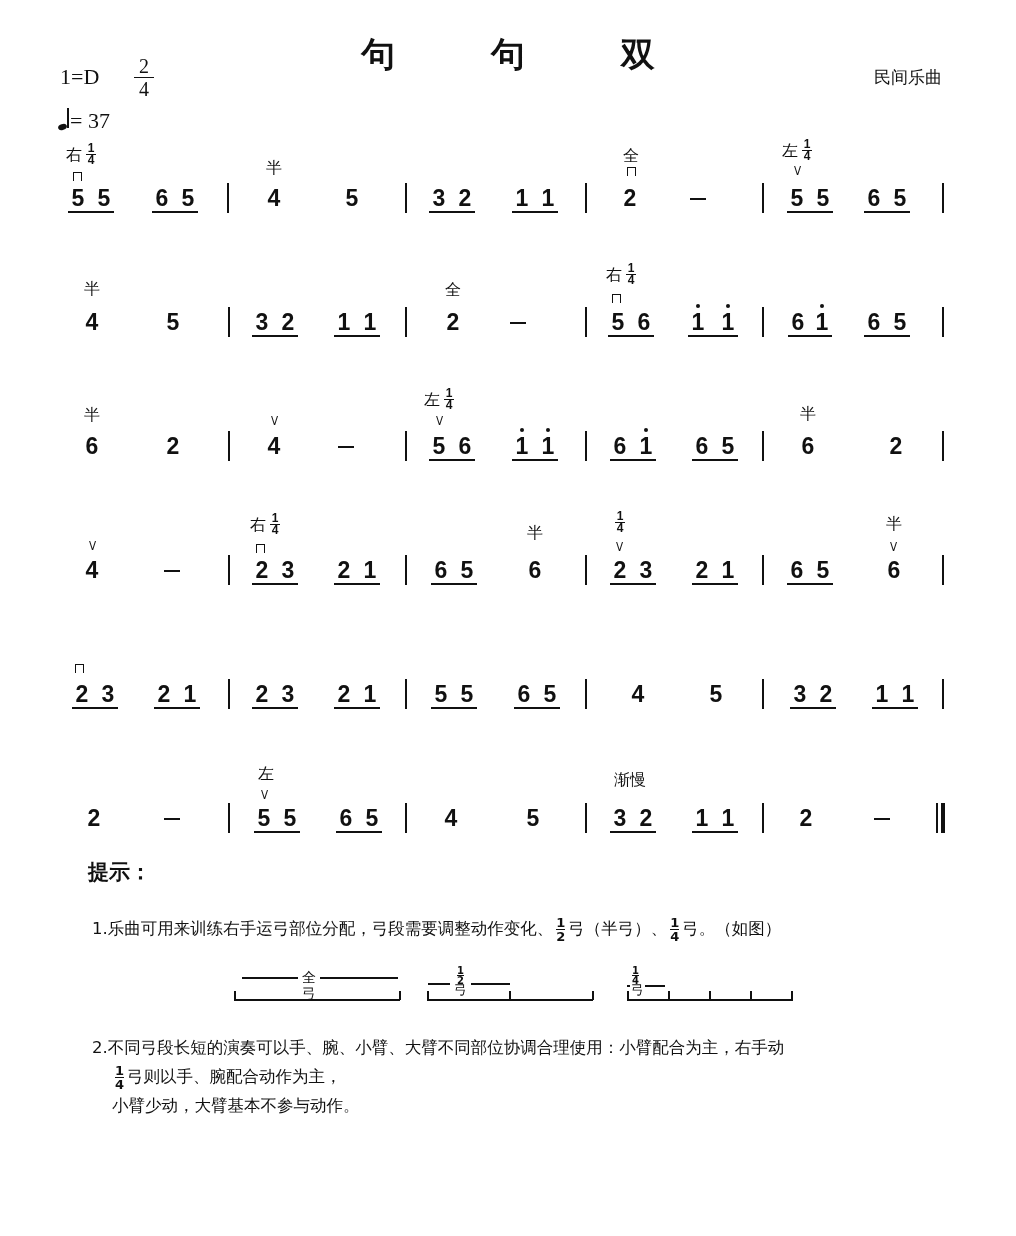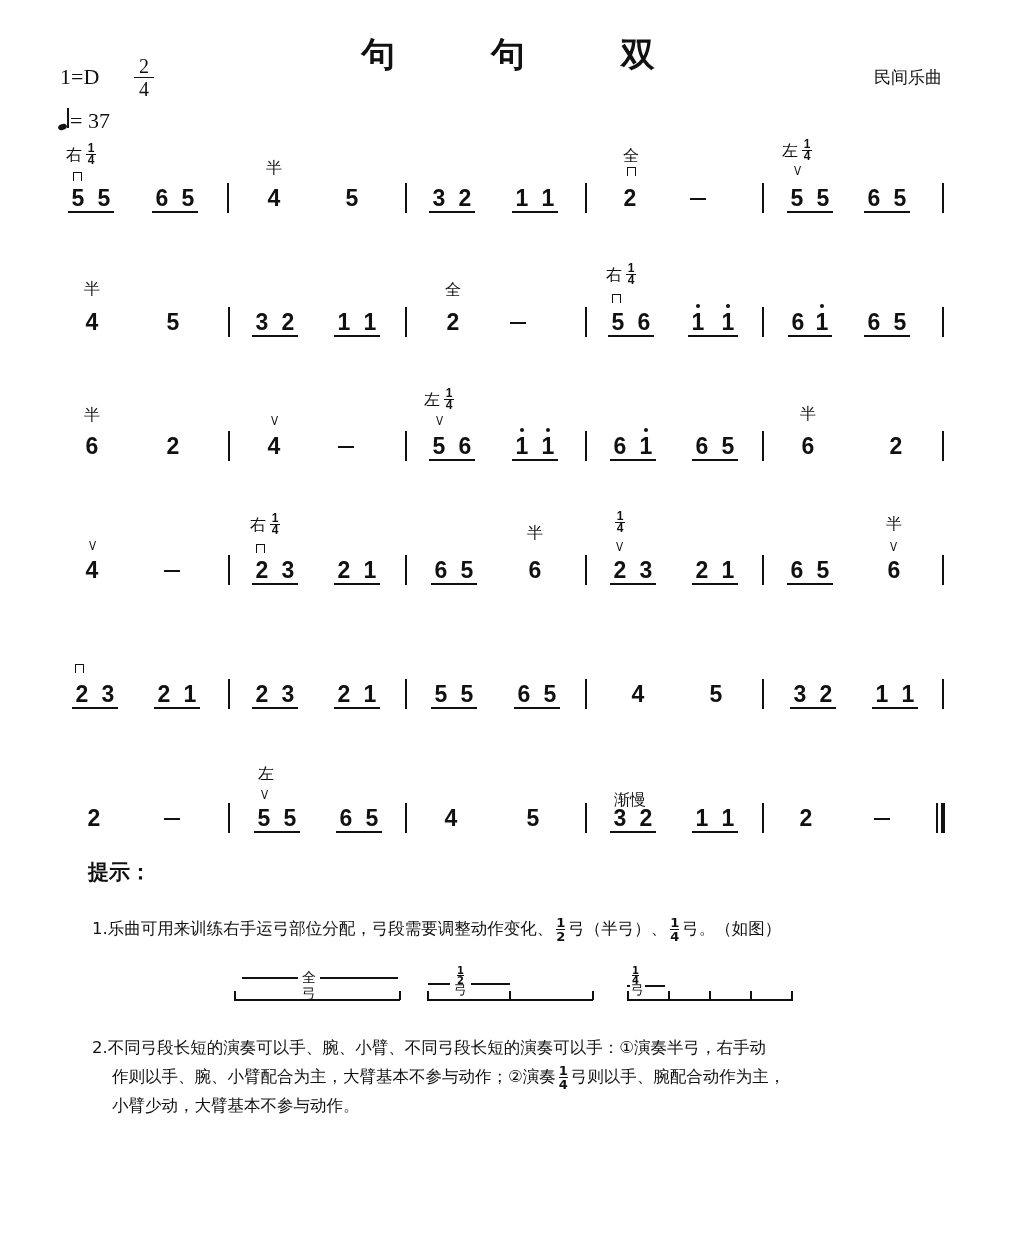--- a/index.html
+++ b/index.html
@@ -262,21 +262,21 @@
       <div>1</div>
       <div class="fb"></div>
       <div>4</div>
     </div>
     <div class="bow-up" style="left: 615px; top: 540px;">V</div>
     <div class="mark" style="left: 886px; top: 516px;">半</div>
     <div class="bow-up" style="left: 889px; top: 540px;">V</div>
     <div class="bow-down" style="left: 75px; top: 664px;"></div>
     <div class="mark" style="left: 258px; top: 766px;">左</div>
     <div class="bow-up" style="left: 260px; top: 788px;">V</div>
-    <div class="mark" style="left: 614px; top: 792px;">渐慢</div>
+    <div class="mark" style="left: 614px; top: 772px;">渐慢</div>
   </div>
 
 <div class="abs hint-title">提示：</div>
 
 <div class="abs para" style="left:92px; top:914px;">
   <span>1.</span><span>乐曲可用来训练右手运弓部位分配，弓段需要调整动作变化、</span><span class="ifrac"><div>1</div><div class="fb"></div><div>2</div></span><span>弓（半弓）、</span><span class="ifrac"><div>1</div><div class="fb"></div><div>4</div></span><span>弓。（如图）</span>
 </div>
 
 <div class="diag" style="left:0; top:0;">
 
@@ -297,19 +297,19 @@
   <div class="dlabel" style="left:630px; top:966px; font-size:11px; line-height:10px; padding:0 1px;"><span class="ifrac" style="font-size:10px;line-height:9px;margin:0 1px;"><div>1</div><div class="fb"></div><div>4</div></span><span style="font-size:13px;">弓</span></div>
   <div class="dline" style="left:627px; top:999px; width:166px;"></div>
   <div class="dvline" style="left:627px; top:991px; height:9px;"></div>
   <div class="dvline" style="left:668px; top:991px; height:9px;"></div>
   <div class="dvline" style="left:709px; top:991px; height:9px;"></div>
   <div class="dvline" style="left:750px; top:991px; height:9px;"></div>
   <div class="dvline" style="left:791px; top:991px; height:9px;"></div>
 </div>
 
 <div class="abs para" style="left:92px; top:1033px;">
-  <div><span>2.</span><span>不同弓段长短的演奏可以手、腕、小臂、不同弓段长短的演奏可以手：①演奏半弓，右手动</span></div>
-  <div style="padding-left:20px;"><span>作则以手、腕、小臂配合为主，大臂基本不参与动作；②演奏</span><span class="ifrac"><div>1</div><div class="fb"></div><div>4</div></span><span>弓则以手、腕配合动作为主，</span></div>
+  <div><span>2.</span><span>不同弓段长短的演奏可以手、腕、小臂、大臂不同部位协调合理使用：小臂配合为主，右手动</span></div>
+  <div style="padding-left:20px;"><span class="ifrac"><div>1</div><div class="fb"></div><div>4</div></span><span>弓则以手、腕配合动作为主，</span></div>
   <div style="padding-left:20px;">小臂少动，大臂基本不参与动作。</div>
 </div>
 
 <div class="abs para" style="left:92px; top:1118px;">
 </div>
 
 </body></html>

